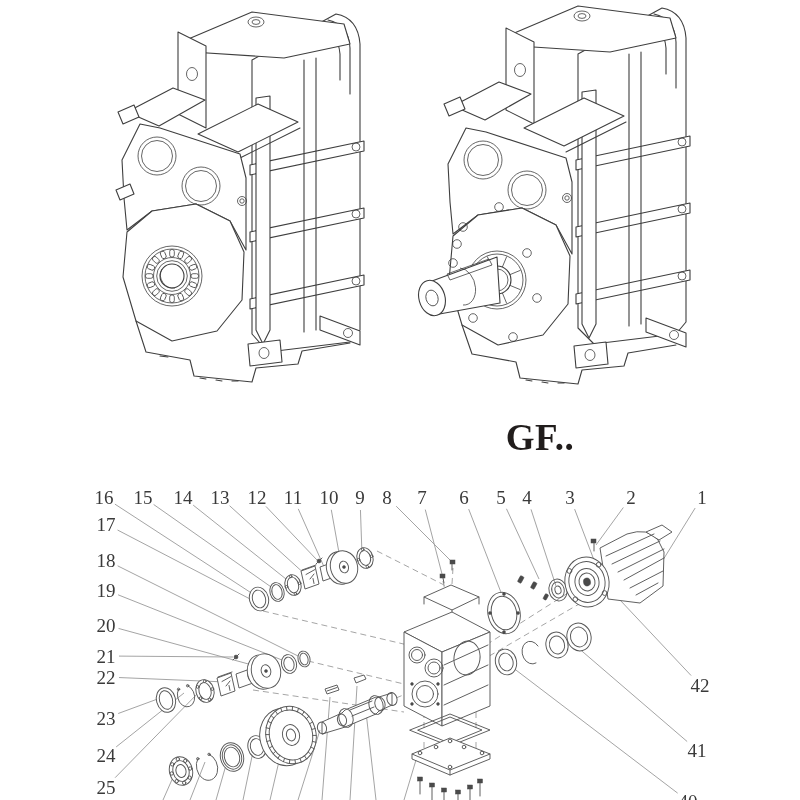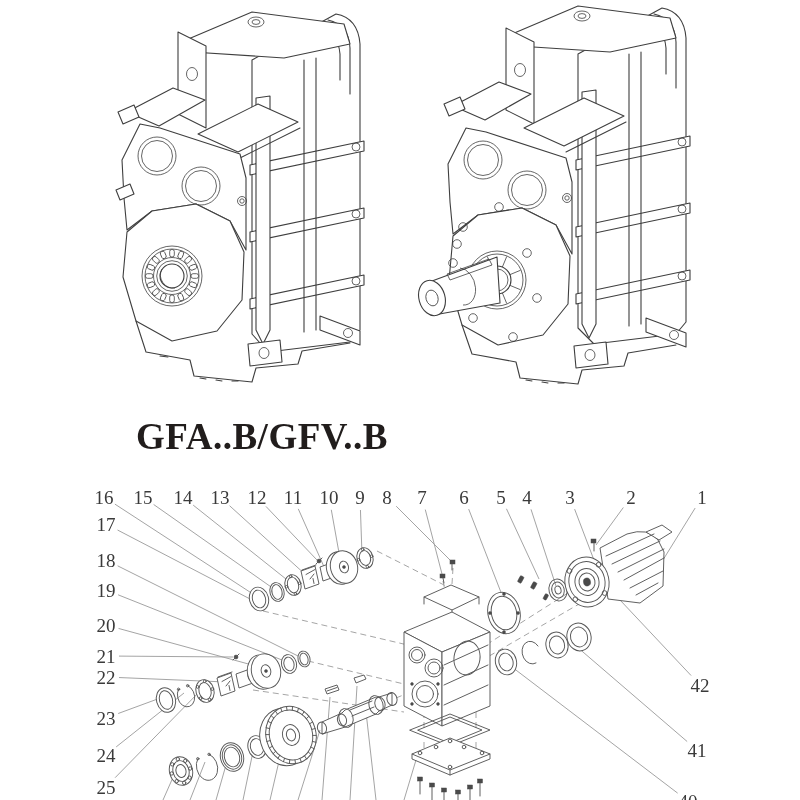--- a/index.html
+++ b/index.html
@@ -468,14 +468,14 @@
             <circle cx="575.3955304074495" cy="599.25243316992" r="2.4" class="el"></circle>
             <circle cx="569.381592762951" cy="570.9590810510862" r="2.4" class="el"></circle>
             <circle cx="598.6044695925505" cy="564.74756683008" r="2.4" class="el"></circle>
           </g>
       <rect class="ed" x="591" y="539" width="5" height="4"></rect>
       <path class="el" d="M594,543 L594,551"></path>
     </g>
   </g>
 </svg>
 
-<div class="model-label" style="left:262px;top:436px">GFA..B/GFV..B</div>
+<div class="model-label" style="left:540px;top:437px">GF..</div>
 </div>
 
 </body></html>

